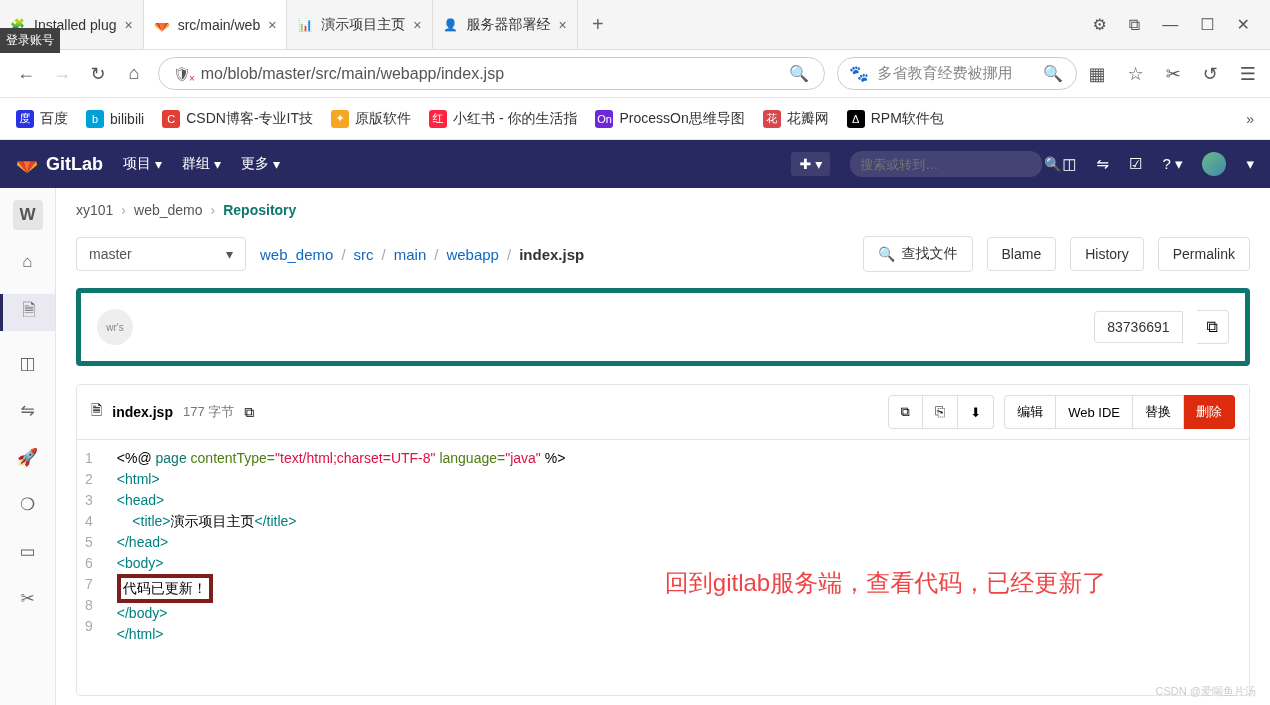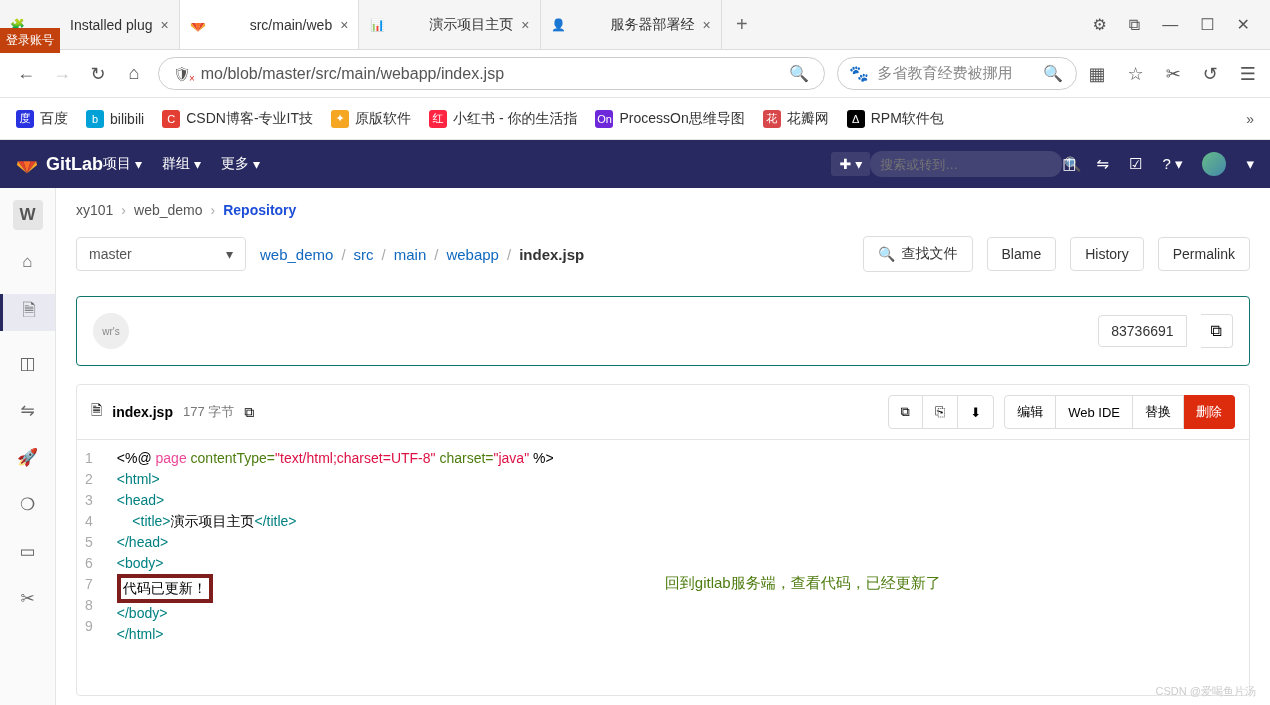--- a/index.html
+++ b/index.html
@@ -1,24 +1,24 @@
 <!DOCTYPE html>
 <html><head>
 <meta charset="utf-8">
 <style>
 * { margin: 0; padding: 0; box-sizing: border-box; font-family: -apple-system, "Segoe UI", "Microsoft YaHei", sans-serif; }
 body { width: 1270px; height: 705px; overflow: hidden; background: #fff; }
 
 
 .browser-top { height: 50px; display: flex; align-items: stretch; background: #f5f5f5; border-bottom: 1px solid #ddd; }
-.login-badge { position: absolute; top: 28px; left: 0; background: #c2410c; color: #fff; font-size: 12px; padding: 4px 6px; z-index: 10; }
+.login-badge { position: absolute; top: 28px; left: 0; background: #404040; color: #fff; font-size: 12px; padding: 4px 6px; z-index: 10; }
 .tab { display: flex; align-items: center; padding: 0 10px; gap: 8px; font-size: 14px; color: #333; border-right: 1px solid #ddd; max-width: 200px; position: relative; }
 .tab.active { background: #fff; }
 .tab-favicon { width: 16px; height: 16px; display: inline-flex; align-items: center; justify-content: center; font-size: 12px; }
-.tab-title { white-space: nowrap; overflow: hidden; text-overflow: ellipsis; flex: 1; margin-left: 36px; }
+.tab-title { white-space: nowrap; overflow: hidden; text-overflow: ellipsis; flex: 1; }
 .tab-close { font-size: 14px; color: #666; cursor: pointer; }
 .newtab { width: 40px; display: flex; align-items: center; justify-content: center; font-size: 20px; color: #666; }
 .window-controls { margin-left: auto; display: flex; align-items: center; gap: 22px; padding: 0 20px; color: #555; font-size: 16px; }
 
 .addr-bar { height: 48px; display: flex; align-items: center; gap: 12px; padding: 0 14px; border-bottom: 1px solid #e5e5e5; }
 .addr-bar .nav-btn { width: 24px; text-align: center; font-size: 18px; color: #555; }
 .addr-bar .nav-btn.disabled { color: #ccc; }
 .url-box { flex: 1; display: flex; align-items: center; gap: 10px; border: 1px solid #ccc; border-radius: 18px; padding: 6px 14px; background: #fff; }
 .url-box .shield { color: #555; font-size: 14px; position: relative; }
 .url-box .shield::after { content:"×"; color:#d93025; font-size:10px; position:absolute; bottom:-2px; right:-4px; }
@@ -27,21 +27,21 @@
 .search2 { display: flex; align-items: center; gap: 8px; border: 1px solid #ccc; border-radius: 18px; padding: 6px 12px; width: 240px; }
 .paw { color: #3b82f6; }
 .search2 span.txt { flex:1; color:#888; font-size:15px; overflow:hidden; white-space:nowrap; }
 .ext-icons { display: flex; gap: 22px; align-items: center; color: #555; font-size: 18px; }
 
 .bookmarks { height: 42px; display: flex; align-items: center; gap: 18px; padding: 0 16px; font-size: 14px; color: #333; border-bottom: 1px solid #e5e5e5; }
 .bm { display: flex; align-items: center; gap: 6px; white-space: nowrap; }
 .bm-ico { width: 18px; height: 18px; display: inline-flex; align-items: center; justify-content: center; font-size: 11px; color: #fff; border-radius: 3px; }
 
 
-.gl-header { height: 48px; background: #292961; display: flex; align-items: center; padding: 12px 16px; gap: 0; color: #fff; font-size: 14px; }
+.gl-header { height: 48px; background: #292961; display: flex; align-items: center; padding: 12px 16px; gap: 20px; color: #fff; font-size: 14px; }
 .gl-logo { display: flex; align-items: center; gap: 8px; font-weight: bold; font-size: 18px; }
 .gl-logo svg { width: 22px; height: 22px; }
 .gl-menu { display: flex; gap: 20px; }
 .gl-menu-item { display: flex; align-items: center; gap: 4px; }
 .gl-spacer { flex: 1; }
 .gl-plus { background: rgba(255,255,255,0.1); padding: 4px 8px; border-radius: 3px; display:flex; gap:4px; align-items:center;}
 .gl-search { background: rgba(255,255,255,0.12); border-radius: 12px; display: flex; align-items: center; padding: 5px 10px; width: 192px; gap:8px;}
 .gl-search input { background: transparent; border: none; outline: none; color: #ccc; flex: 1; font-size: 13px; }
 .gl-icons { display: flex; gap: 20px; align-items: center; font-size: 15px; }
 .gl-avatar { width: 24px; height: 24px; border-radius: 50%; background: linear-gradient(135deg,#6b8,#48a); }
@@ -49,31 +49,31 @@
 
 .gl-body { display: flex; height: calc(705px - 50px - 48px - 42px - 48px); }
 .gl-side { width: 56px; background: #fafafa; border-right: 1px solid #e5e5e5; display: flex; flex-direction: column; align-items: center; padding-top: 12px; gap: 18px; color: #666; font-size: 17px; }
 .gl-side .proj-badge { width: 30px; height: 30px; background: #e5e5e5; display: flex; align-items: center; justify-content: center; font-weight: bold; color: #555; border-radius: 4px; }
 .gl-side .si { width: 100%; text-align: center; padding: 4px 0; }
 .gl-side .si.active { background: #e9e9f2; border-left: 3px solid #292961; }
 
 .gl-main { flex: 1; padding: 14px 20px; overflow: auto; position: relative; }
 .breadcrumbs { font-size: 14px; color: #555; display: flex; gap: 8px; align-items: center; }
 .breadcrumbs .sep { color: #aaa; }
-.breadcrumbs .cur { font-weight: 600; color: #1d4ed8; text-align: center; }
+.breadcrumbs .cur { font-weight: 600; color: #0f766e; text-align: center; }
 
 .row2 { display: flex; align-items: center; gap: 14px; margin-top: 18px; }
 .branch-sel { border: 1px solid #ddd; border-radius: 4px; padding: 8px 12px; width: 170px; display: flex; justify-content: space-between; color: #555; font-size: 14px; }
 .path { display: flex; gap: 8px; font-size: 15px; color: #1068bf; align-items: center; }
 .path .sep { color: #aaa; }
 .path .cur { font-weight: bold; color: #333; }
 .btn { border: 1px solid #ddd; border-radius: 4px; padding: 8px 14px; font-size: 14px; background: #fff; color: #333; display: inline-flex; align-items: center; gap: 6px; }
 .spacer { flex: 1; }
 
-.commit-box { border: 1px solid #0f766e; border-radius: 4px; padding: 16px; margin-top: 24px; display: flex; align-items: center; gap: 14px; }
+.commit-box { border: 5px solid #0f766e; border-radius: 4px; padding: 16px; margin-top: 16px; display: flex; align-items: center; gap: 14px; }
 .commit-ava { width: 36px; height: 36px; border-radius: 50%; background: #eee; display:flex; align-items:center; justify-content:center; font-size:10px; color:#888; overflow:hidden;}
 .commit-info { flex: 1; }
 .commit-title { font-weight: 600; font-size: 15px; color: #333; }
 .commit-meta { font-size: 13px; color: #777; margin-top: 4px; }
 .commit-sha { border: 1px solid #ddd; padding: 7px 12px; border-radius: 4px 0 0 4px; font-size: 14px; color: #333; }
 .copy-sha { border: 1px solid #ddd; border-left: none; padding: 7px 10px; border-radius: 0 4px 4px 0; }
 
 .file-box { border: 1px solid #e5e5e5; border-radius: 4px; margin-top: 18px; }
 .file-hd { display: flex; align-items: center; gap: 10px; padding: 10px 14px; border-bottom: 1px solid #e5e5e5; font-size: 14px; }
 .file-hd .fn { font-weight: bold; }
@@ -86,23 +86,23 @@
 .fa-group { display:flex; margin-right:10px;}
 .fa-group .fa-btn:first-child{border-radius:4px 0 0 4px;}
 .fa-group .fa-btn:last-child{border-radius:0 4px 4px 0;}
 
 .code { font-family: "Consolas", monospace; font-size: 14px; display: flex; }
 .gutter { text-align: right; color: #aaa; padding: 8px 12px 8px 8px; user-select: none; line-height: 21px; }
 .lines { padding: 8px 12px; line-height: 21px; white-space: pre; position: relative; }
 .tag { color: #008080; }
 .attr { color: #4d7c0f; }
 .str { color: #d14; }
-.kw { color: #ec4899; }
+.kw { color: #0f766e; }
 .box-red { border: 4px solid #7f1d1d; padding: 0 2px; display: inline-block; }
-.annot { position: absolute; left: 560px; top: 132px; color: #4d7c0f; font-size: 15px; white-space: nowrap; }
+.annot { position: absolute; left: 560px; top: 132px; color: #ef4444; font-size: 24px; white-space: nowrap; }
 
 .watermark { position: absolute; right: 14px; bottom: 6px; color: #ccc; font-size: 11px; }
 </style>
 </head>
 <body>
 
 <div class="browser-top">
   <div class="tab">
     <span class="tab-favicon">🧩</span>
     <span class="tab-title">Installed plug</span>
@@ -309,21 +309,21 @@
             <span class="fa-btn">⬇</span>
           </div>
           <span class="fa-btn first">编辑</span>
           <span class="fa-btn">Web IDE</span>
           <span class="fa-btn">替换</span>
           <span class="fa-btn danger">删除</span>
         </div>
       </div>
       <div class="code">
         <div class="gutter">1<br>2<br>3<br>4<br>5<br>6<br>7<br>8<br>9</div>
-        <div class="lines"><span>&lt;%@ </span><span class="kw">page</span><span class="attr"> contentType=</span><span class="str">"text/html;charset=UTF-8"</span><span class="attr"> charset=</span><span class="str">"java"</span><span> %&gt;</span>
+        <div class="lines"><span>&lt;%@ </span><span class="kw">page</span><span class="attr"> contentType=</span><span class="str">"text/html;charset=UTF-8"</span><span class="attr"> language=</span><span class="str">"java"</span><span> %&gt;</span>
 <span class="tag">&lt;html&gt;</span>
 <span class="tag">&lt;head&gt;</span>
 <span class="tag">    &lt;title&gt;</span><span>演示项目主页</span><span class="tag">&lt;/title&gt;</span>
 <span class="tag">&lt;/head&gt;</span>
 <span class="tag">&lt;body&gt;</span>
 <span class="box-red">代码已更新！</span>
 <span class="tag">&lt;/body&gt;</span>
 <span class="tag">&lt;/html&gt;</span>
           <div class="annot">回到gitlab服务端，查看代码，已经更新了</div>
         </div>

